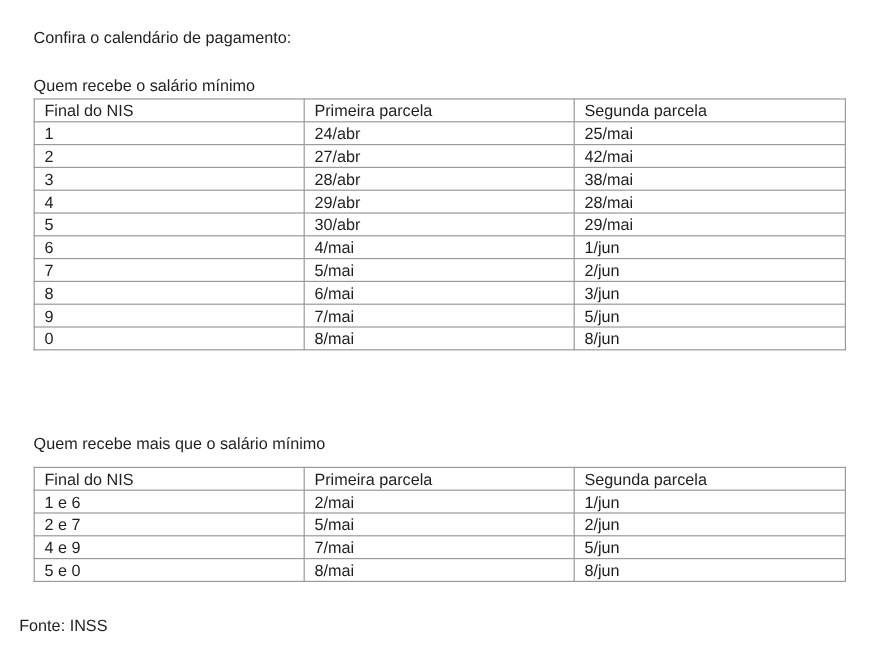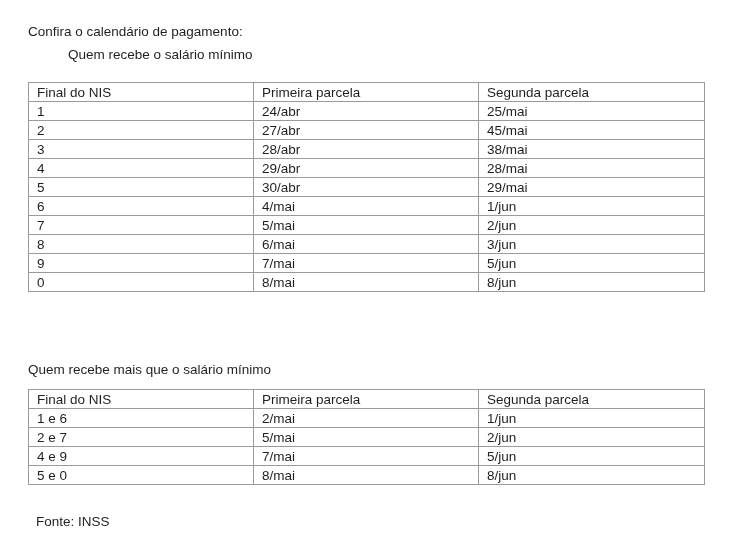--- a/index.html
+++ b/index.html
@@ -4,23 +4,23 @@
 <style>
   html, body { margin: 0; padding: 0; background: #ffffff; }
   body {
     width: 730px; height: 542px; position: relative; overflow: hidden;
     font-family: "Liberation Sans", "DejaVu Sans", sans-serif;
     color: #1f1f1f;
     font-size: 13.5px;
   }
   .abs { position: absolute; white-space: nowrap; }
   #intro { left: 28px; top: 24px; }
-  #t1-caption { left: 28px; top: 47px; margin-left: 40px; }
+  #t1-caption { left: 28px; top: 64px; }
   #t2-caption { left: 28px; top: 362px; }
-  #source { left: 36px; top: 514px; }
+  #source { left: 16px; top: 514px; }
   table.cal {
     position: absolute; left: 28px; width: 676px;
     border-collapse: collapse; table-layout: fixed; padding-left: 48px;
   }
   table.cal td {
     border: 1.5px solid #9a9a9a;
     height: 18px; line-height: 17px;
     padding: 0 0 0 8px;
     font-size: 13.5px; color: #1f1f1f;
     white-space: nowrap; overflow: hidden;
@@ -51,21 +51,21 @@
         <td>Segunda parcela</td>
       </tr>
       <tr>
         <td>1</td>
         <td>24/abr</td>
         <td>25/mai</td>
       </tr>
       <tr>
         <td>2</td>
         <td>27/abr</td>
-        <td>45/mai</td>
+        <td>42/mai</td>
       </tr>
       <tr>
         <td>3</td>
         <td>28/abr</td>
         <td>38/mai</td>
       </tr>
       <tr>
         <td>4</td>
         <td>29/abr</td>
         <td>28/mai</td>

